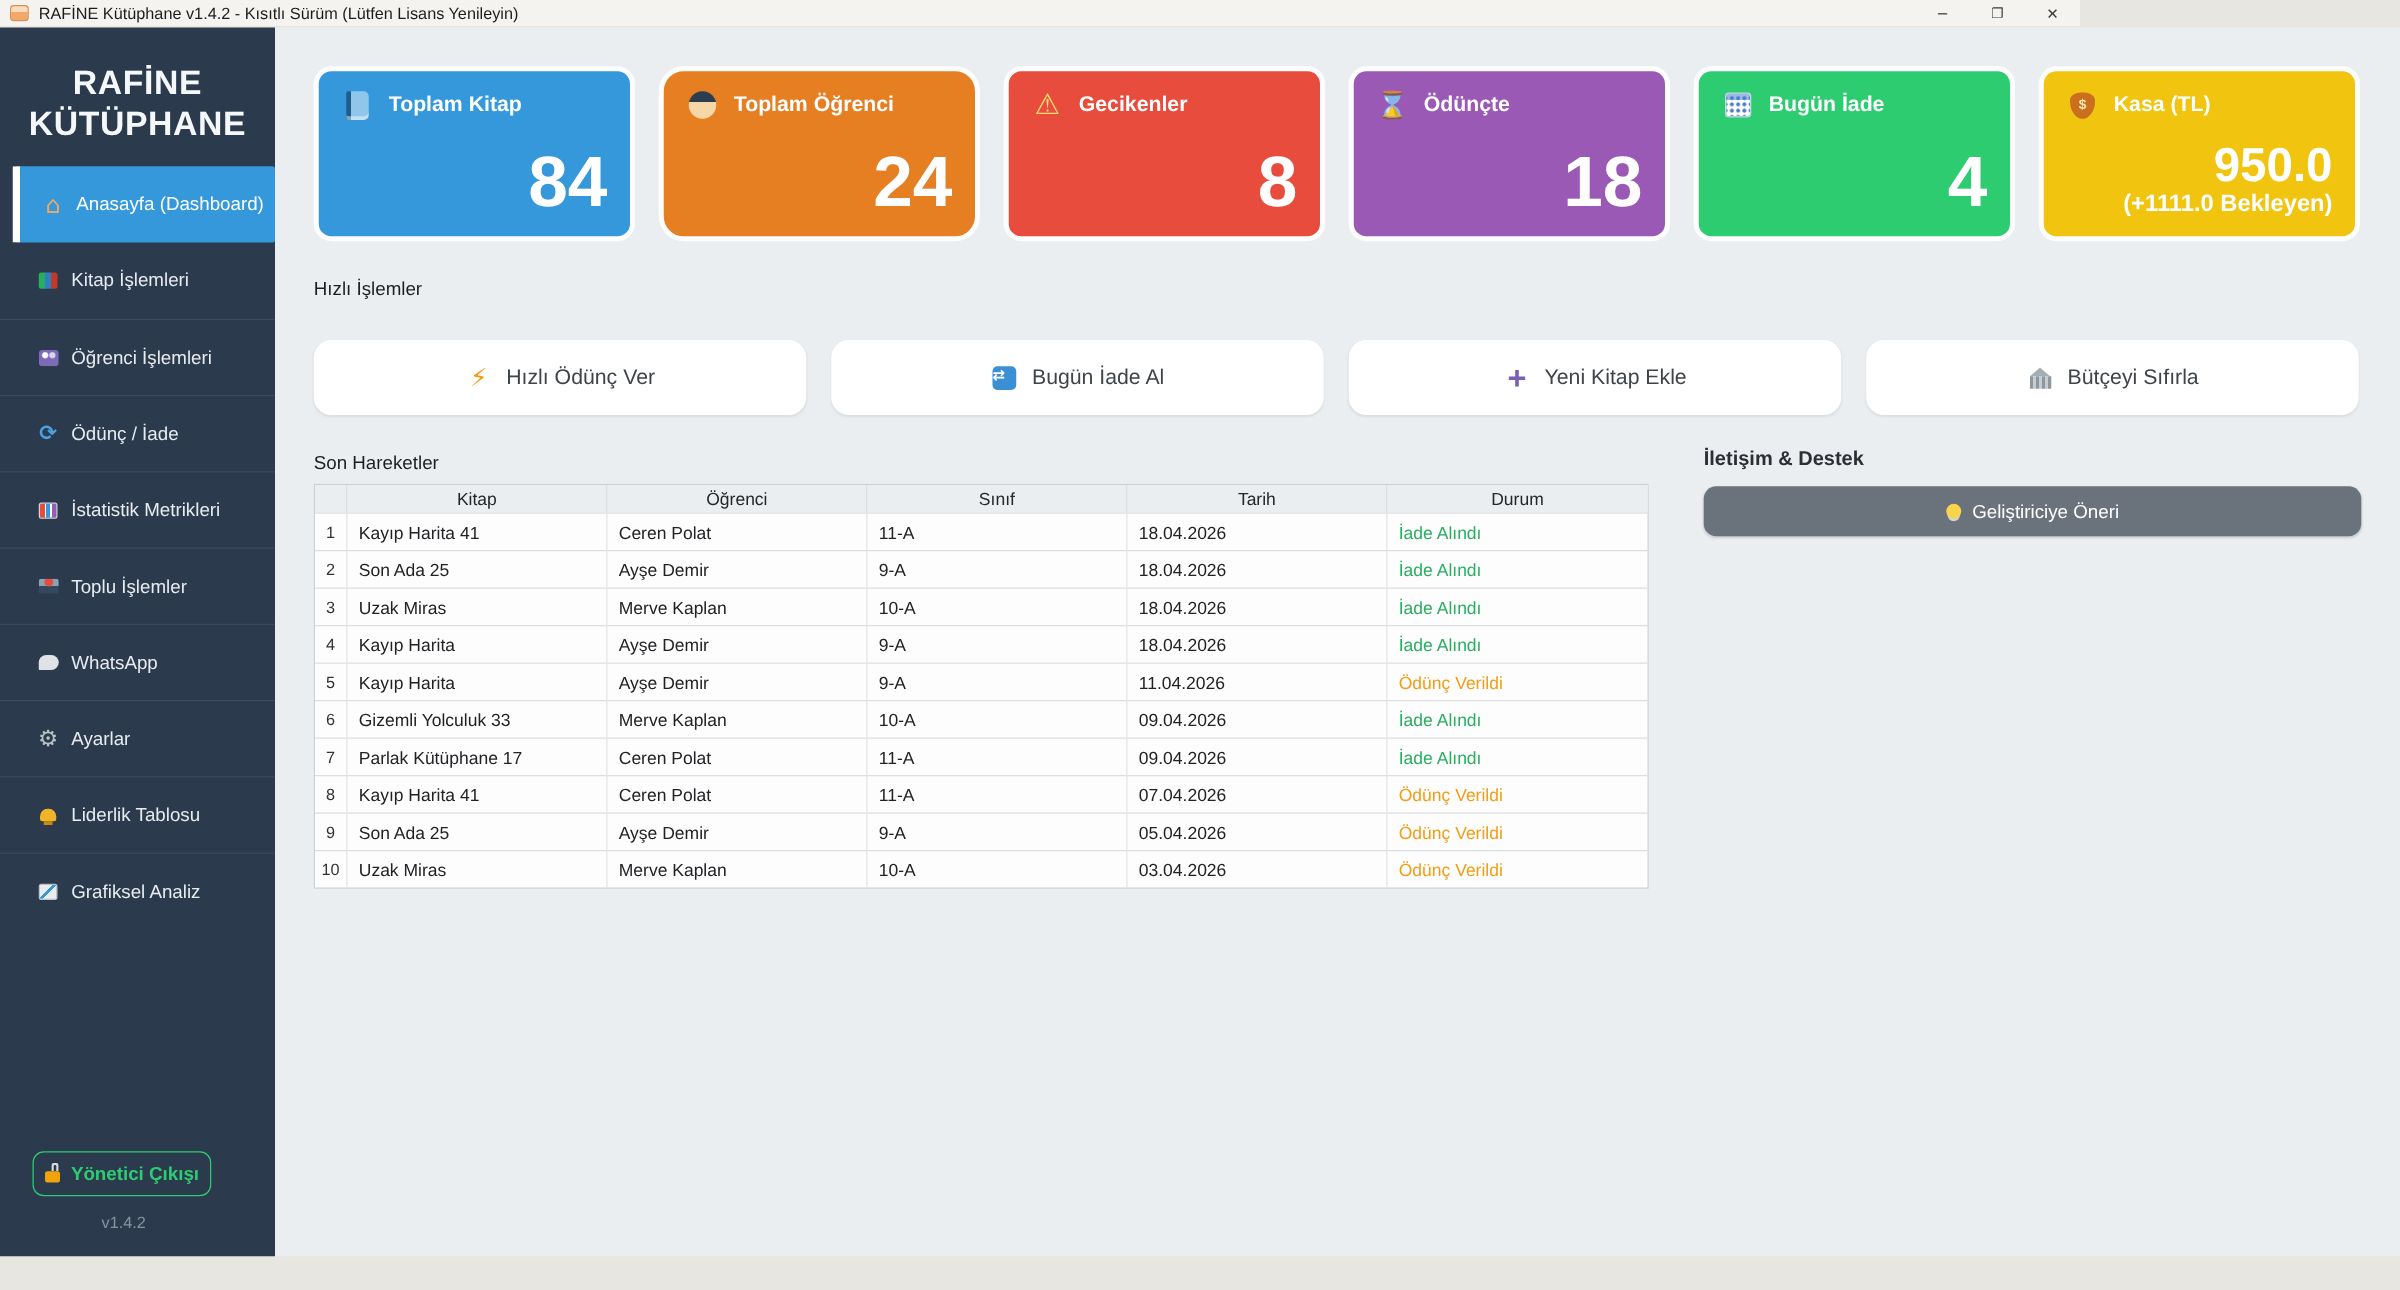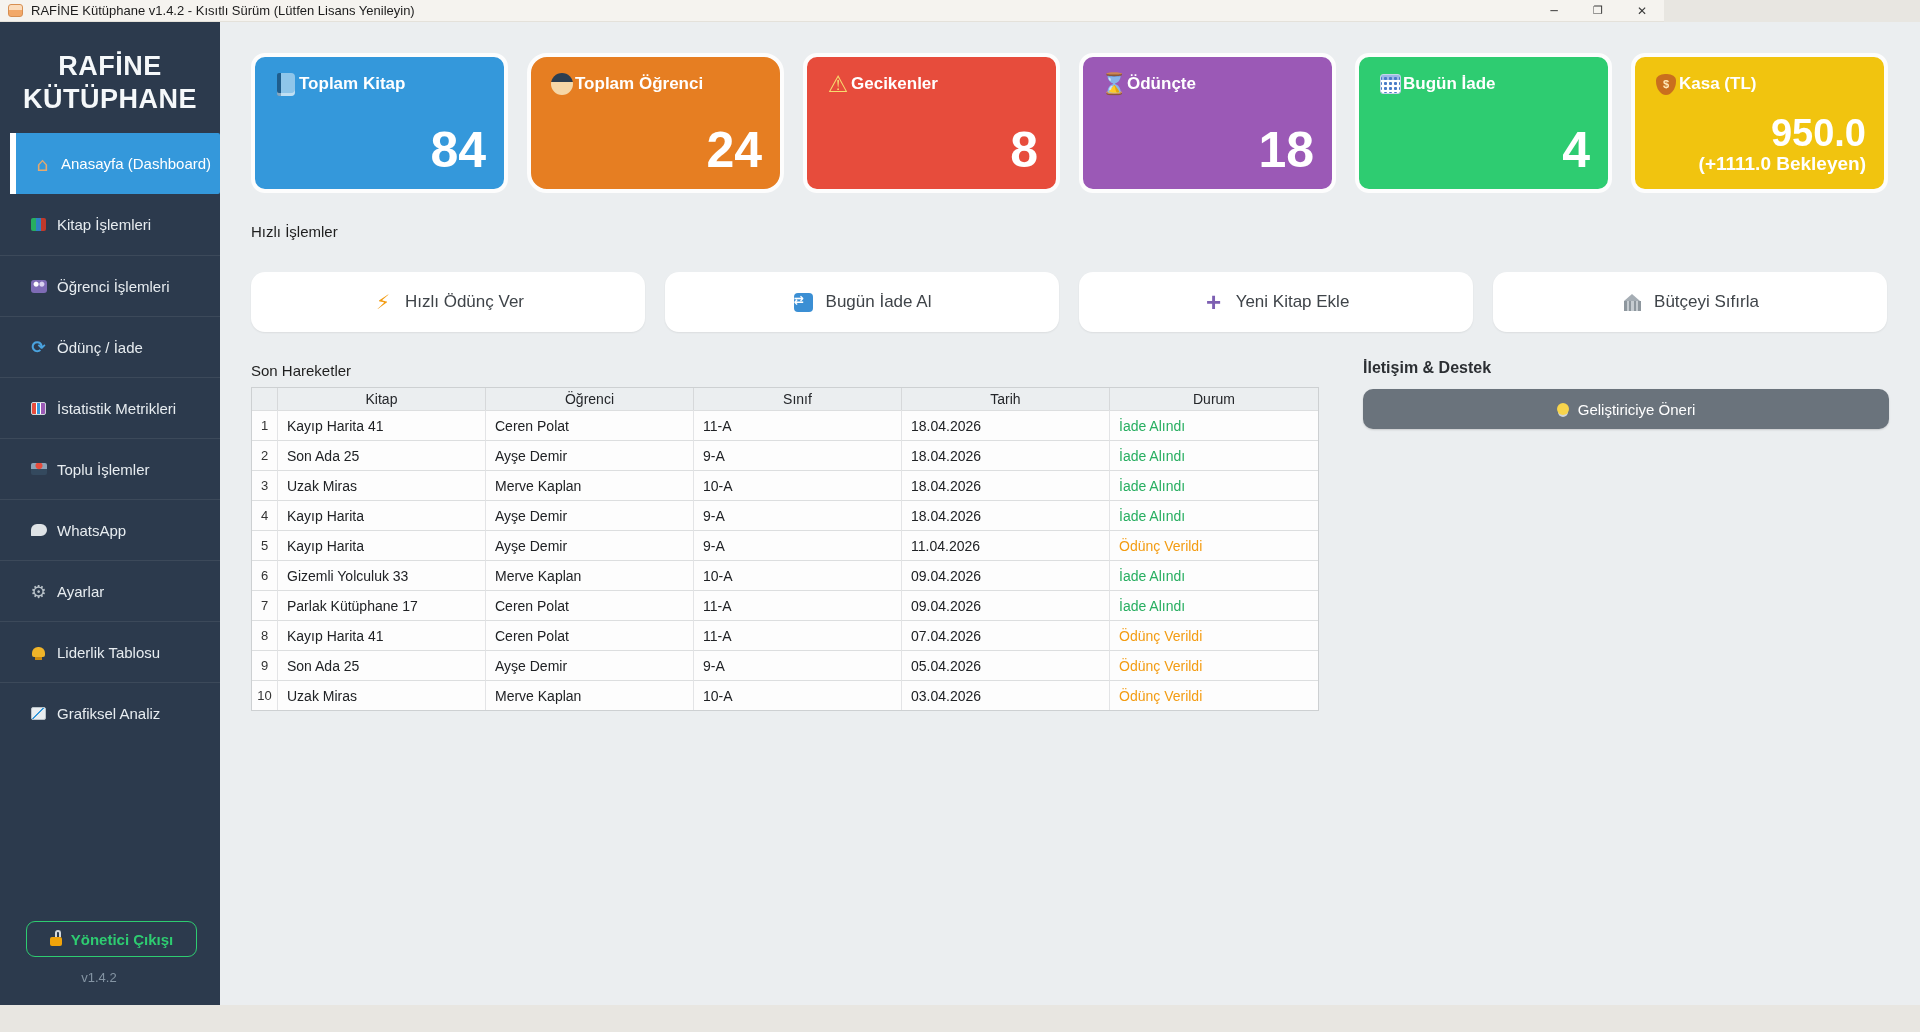--- a/index.html
+++ b/index.html
@@ -47,37 +47,37 @@
   .ic-inbox{width:16px;height:12px;border-radius:2px;
     background:radial-gradient(circle at 50% 22%,#e74c3c 0 3px,transparent 4px),
     linear-gradient(180deg,#8ba2b5 0 48%,#34495e 48%);}
   .ic-chat{width:16px;height:12px;background:#dfe3e6;border-radius:7px 7px 7px 1px;}
   .ic-gear{color:#b9c2c9;font-size:18px;}
   .ic-trophy{width:13px;height:10px;background:#f0b429;border-radius:6px 6px 2px 2px;position:relative;}
   .ic-trophy::after{content:"";position:absolute;left:3px;top:10px;width:7px;height:3px;background:#c98910;}
   .ic-graph{width:15px;height:13px;border-radius:2px;border:1px solid #b9c2c9;box-sizing:border-box;
     background:linear-gradient(135deg,transparent 0 42%,#3498db 42% 54%,transparent 54%),#e9edf0;}
 
-  .sb-logout{position:absolute;left:26px;top:899px;width:171px;height:36px;box-sizing:border-box;
+  .sb-logout{position:absolute;left:26px;top:899px;width:143px;height:36px;box-sizing:border-box;
     border:1px solid #2ecc71;border-radius:9px;display:flex;align-items:center;justify-content:center;gap:9px;
     color:#2ecc71;font-size:15px;font-weight:bold;background:transparent;}
   .ic-lock{position:relative;width:12px;height:9px;background:#f0a30a;border-radius:2px;margin-top:5px;flex:none;}
   .ic-lock::before{content:"";position:absolute;top:-7px;left:5px;width:6px;height:7px;
     border:2px solid #d5d9dd;border-bottom:none;border-radius:4px 4px 0 0;box-sizing:border-box;}
   .sb-version{position:absolute;top:948px;width:198px;text-align:center;color:#8494a3;font-size:13px;}
 
   
   .main{position:absolute;top:22px;left:220px;width:1700px;height:983px;background:#ebeef0;
     box-sizing:border-box;padding:31px 0 0 31px;}
 
   .cards{display:flex;gap:19px;}
   .card{width:257px;height:140px;box-sizing:border-box;border:4px solid #fdfdfd;border-radius:14px;
     color:#fff;display:flex;flex-direction:column;padding:14px 18px 8px 18px;}
-  .card-head{display:flex;align-items:center;gap:0;font-size:17px;font-weight:bold;}
-  .card-value{margin-top:auto;align-self:flex-end;font-size:50px;font-weight:bold;line-height:1;padding-bottom:6px;}
+  .card-head{display:flex;align-items:center;gap:12px;font-size:17px;font-weight:bold;}
+  .card-value{margin-top:auto;align-self:flex-end;font-size:57px;font-weight:bold;line-height:1;padding-bottom:6px;}
   .card-value.money{font-size:38px;padding-bottom:0;}
   .card-sub{align-self:flex-end;font-size:19px;font-weight:bold;line-height:1.3;padding-bottom:4px;}
 
   .cic{width:26px;height:26px;flex:none;display:flex;align-items:center;justify-content:center;}
   .cic-book{width:18px;height:23px;border-radius:2px 4px 4px 2px;
     background:linear-gradient(90deg,#1f5d8c 0 20%,#8fc6ea 20%);box-shadow:inset 0 -3px 0 rgba(255,255,255,.45);}
   .cic-student{width:22px;height:22px;border-radius:50%;
     background:linear-gradient(180deg,#2c3e50 0 40%,#f6d7a7 40%);}
   .cic-warn{color:#f7dc6f;font-size:23px;}
   .cic-hourglass{color:#f5e6c8;font-size:21px;}

